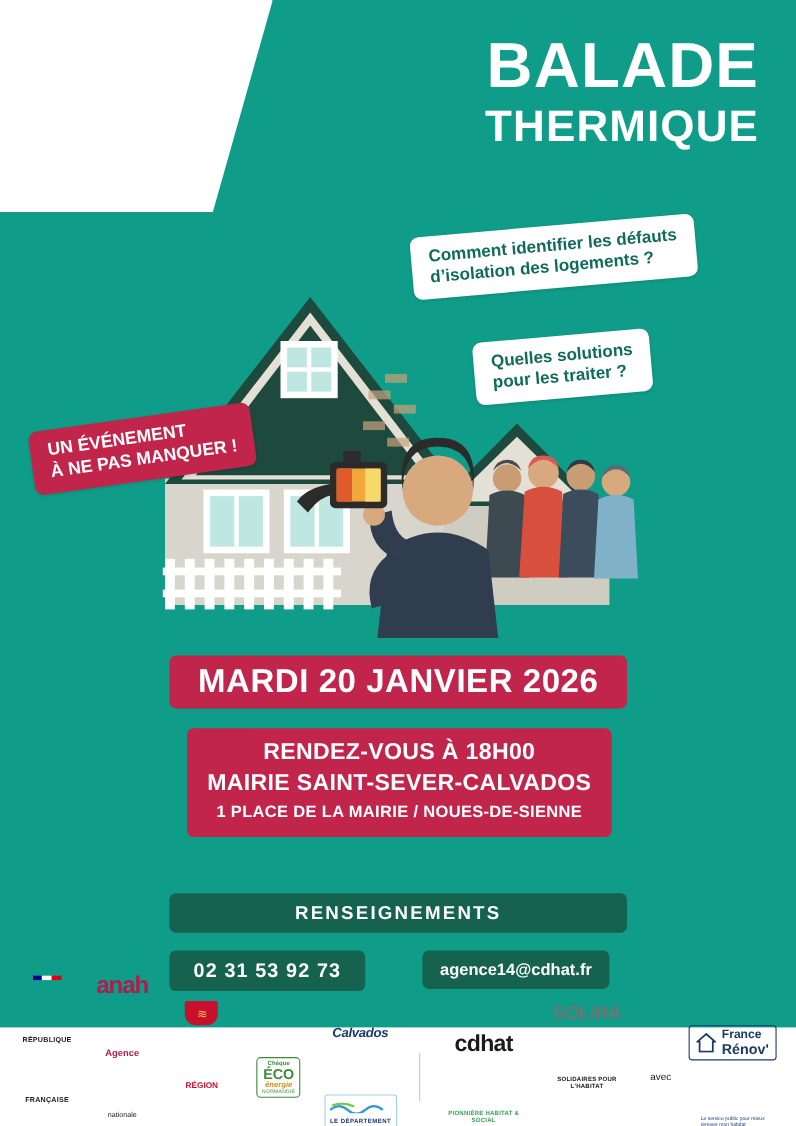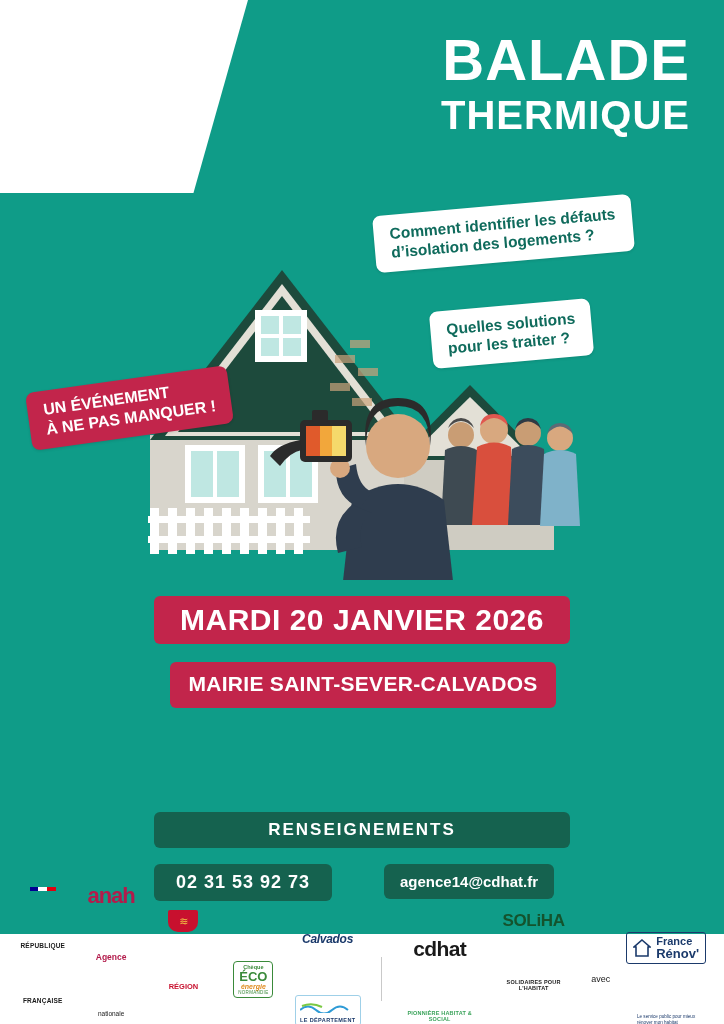--- a/index.html
+++ b/index.html
@@ -213,21 +213,21 @@
   .calv-wave { height: 10px; }
   .calv-t { font-size: 5.5px; color: #1b3a6b; font-weight: bold; letter-spacing: .4px;}
 
   .fdiv { width: 1px; height: 44px; background: #c9c9c9; margin: 0 6px; }
 
   .flogo-cdhat { width: 96px; text-align: center; }
   .cdhat-word { font-size: 21px; font-weight: bold; color: #1a1a1a; letter-spacing: -0.6px; }
   .cdhat-sub { font-size: 5.5px; color: #3aa35a; font-weight: bold; letter-spacing: .2px; margin-top:1px;}
 
   .flogo-soliha { width: 104px; text-align: center; }
-  .soliha-word { font-size: 17px; font-weight: bold; color: #14532d; letter-spacing: -0.3px; }
+  .soliha-word { font-size: 17px; font-weight: bold; color: #737373; letter-spacing: -0.3px; }
   .soliha-sub { font-size: 5.5px; color: #1a1a1a; font-weight: bold; letter-spacing: .2px; }
   .soliha-sub2 { font-size: 5px; color: #e2001a; font-weight: bold; letter-spacing: .2px; margin-top: 2px;}
 
   .favec { font-size: 9px; color: #1a1a1a; padding: 0 2px; }
 
   .flogo-france { width: 96px; }
   .fr-box { border: 1.5px solid #1b3a6b; border-radius: 3px; padding: 3px 6px; display:flex; align-items:center; gap:5px;}
   .fr-t1 { font-size: 11px; font-weight: bold; color: #1b3a6b; line-height: 1; }
   .fr-t2 { font-size: 13px; font-weight: bold; color: #1b3a6b; line-height: 1; }
   .fr-sub { font-size: 4.6px; color: #1b3a6b; line-height: 1.25; margin-top: 2px;}
@@ -344,21 +344,23 @@
   </div>
 
   <div class="bubble bubble-event">
     <div>UN ÉVÉNEMENT</div>
     <div>À NE PAS MANQUER !</div>
   </div>
 
   <div class="date-band">MARDI 20 JANVIER 2026</div>
 
   <div class="info-band">
+    <div class="info-1">RENDEZ-VOUS À 18H00</div>
     <div class="info-2">MAIRIE SAINT-SEVER-CALVADOS</div>
+    <div class="info-3">1 PLACE DE LA MAIRIE / NOUES-DE-SIENNE</div>
   </div>
 
   <div class="rens-band">RENSEIGNEMENTS</div>
   <div class="contact-phone">02 31 53 92 73</div>
   <div class="contact-mail">agence14@cdhat.fr</div>
 
   <div class="footer">
     <div class="footer-inner">
 
       <div class="flogo flogo-rf">

